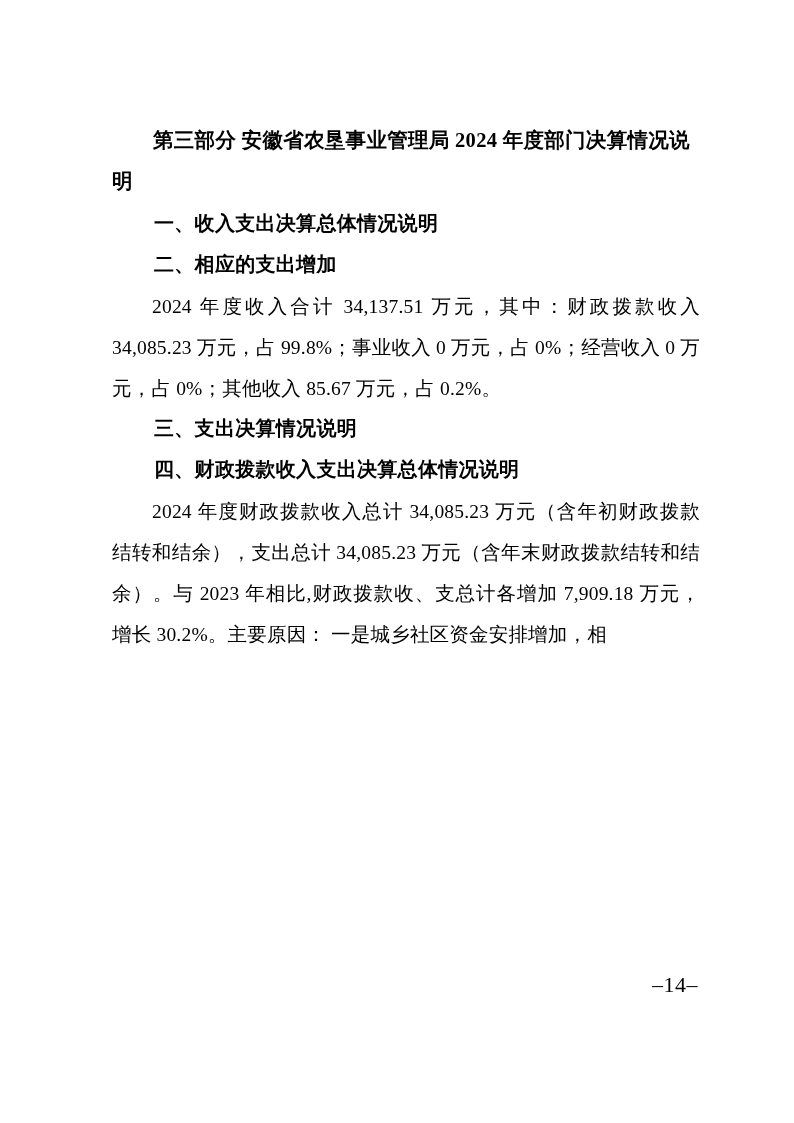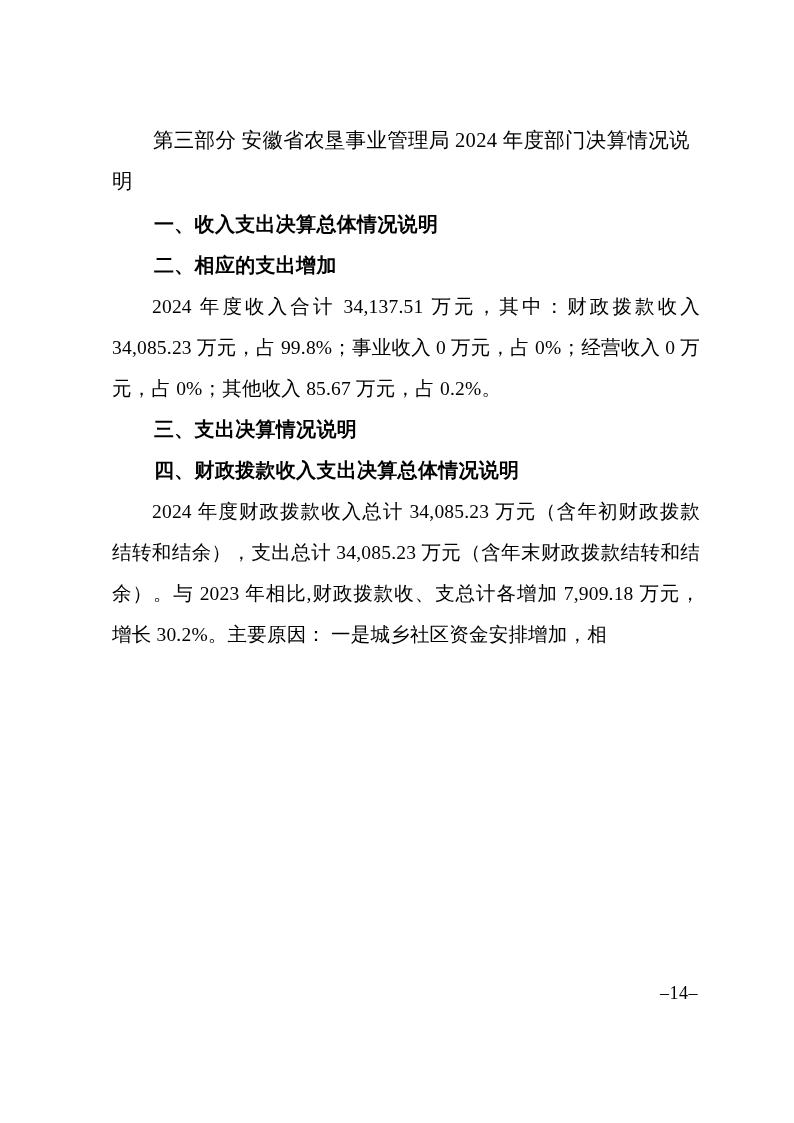--- a/index.html
+++ b/index.html
@@ -19,50 +19,50 @@
     width: 794px;
     height: 1123px;
     box-sizing: border-box;
     padding: 120px 96px 60px 112px;
   }
   .doc-body {
     width: 588px;
   }
   .heading1 {
     font-size: 20.5px;
-    font-weight: normal;
+    font-weight: bold;
     line-height: 41px;
     text-indent: 41px;
     letter-spacing: 0.3px;
     margin: 0 0 2px 0;
     font-family: "Liberation Serif", "DejaVu Serif", serif;
   }
   .heading2 {
     font-size: 20px;
     font-weight: bold;
     line-height: 41px;
     text-indent: 42px;
     letter-spacing: 0.3px;
     margin: 0;
-    font-family: Liberation Sans, sans-serif;
+    font-family: Liberation Mono, monospace;
   }
   .para {
     font-size: 19.5px;
     line-height: 41px;
     text-indent: 40px;
     text-align: justify;
     text-justify: inter-ideograph;
     letter-spacing: 0.2px;
     margin: 0;
   }
   .page-number {
     position: absolute;
     right: 96px;
-    bottom: 120px;
-    font-size: 18px;
+    bottom: 128px;
+    font-size: 22px;
     line-height: 20px;
     letter-spacing: 0.5px;
     font-family: "Liberation Serif", "DejaVu Serif", serif;
   }
 </style>
 </head>
 <body>
 
 <div class="page">
   <div class="doc-body">

